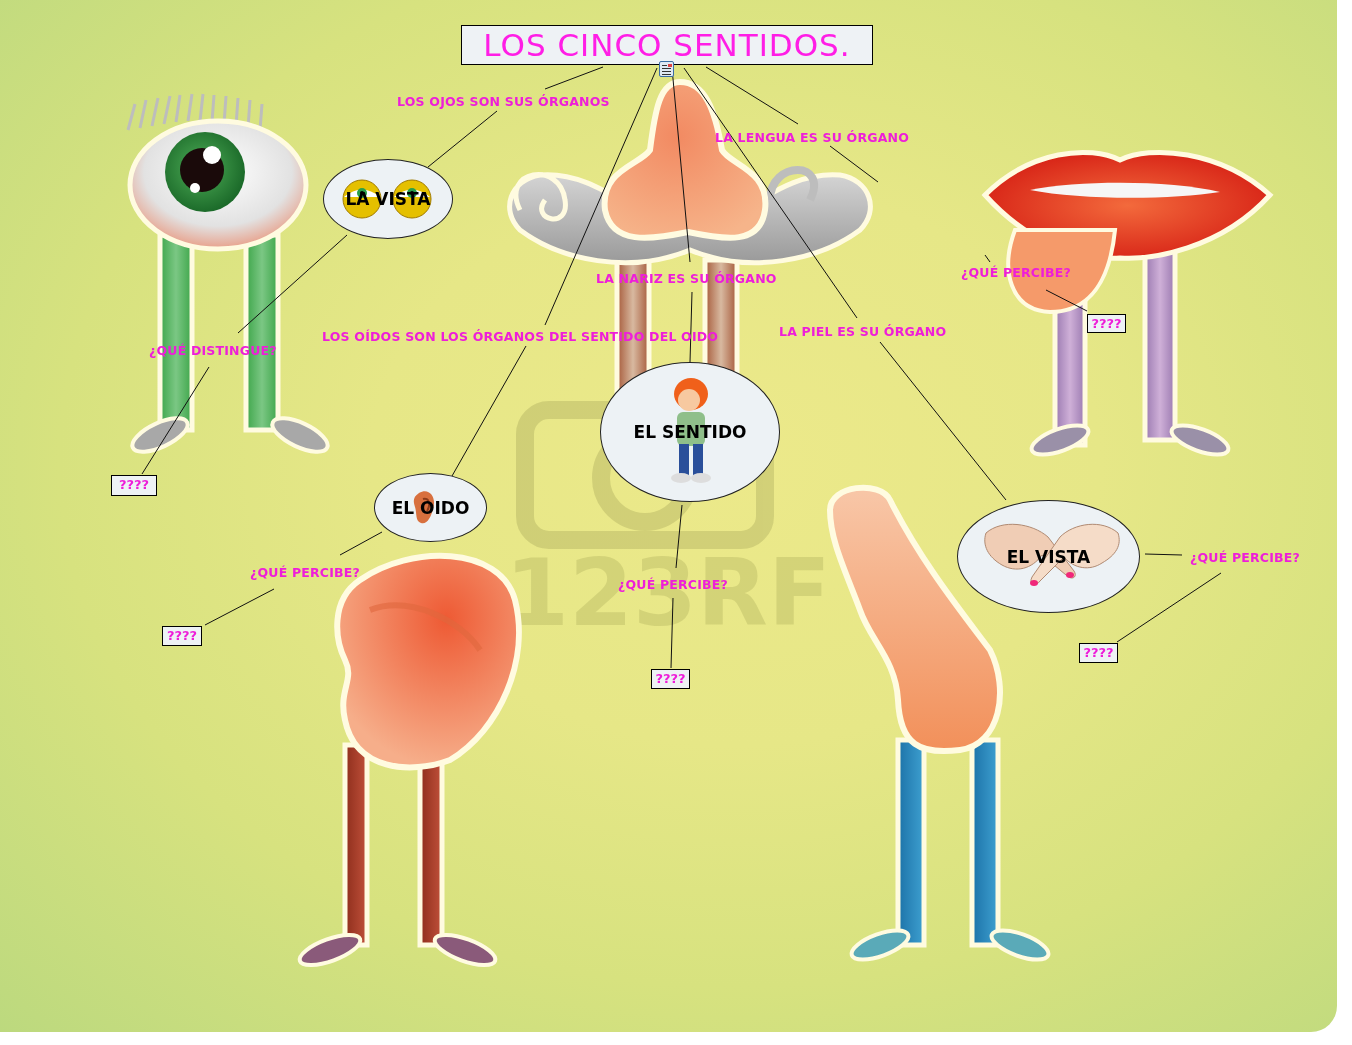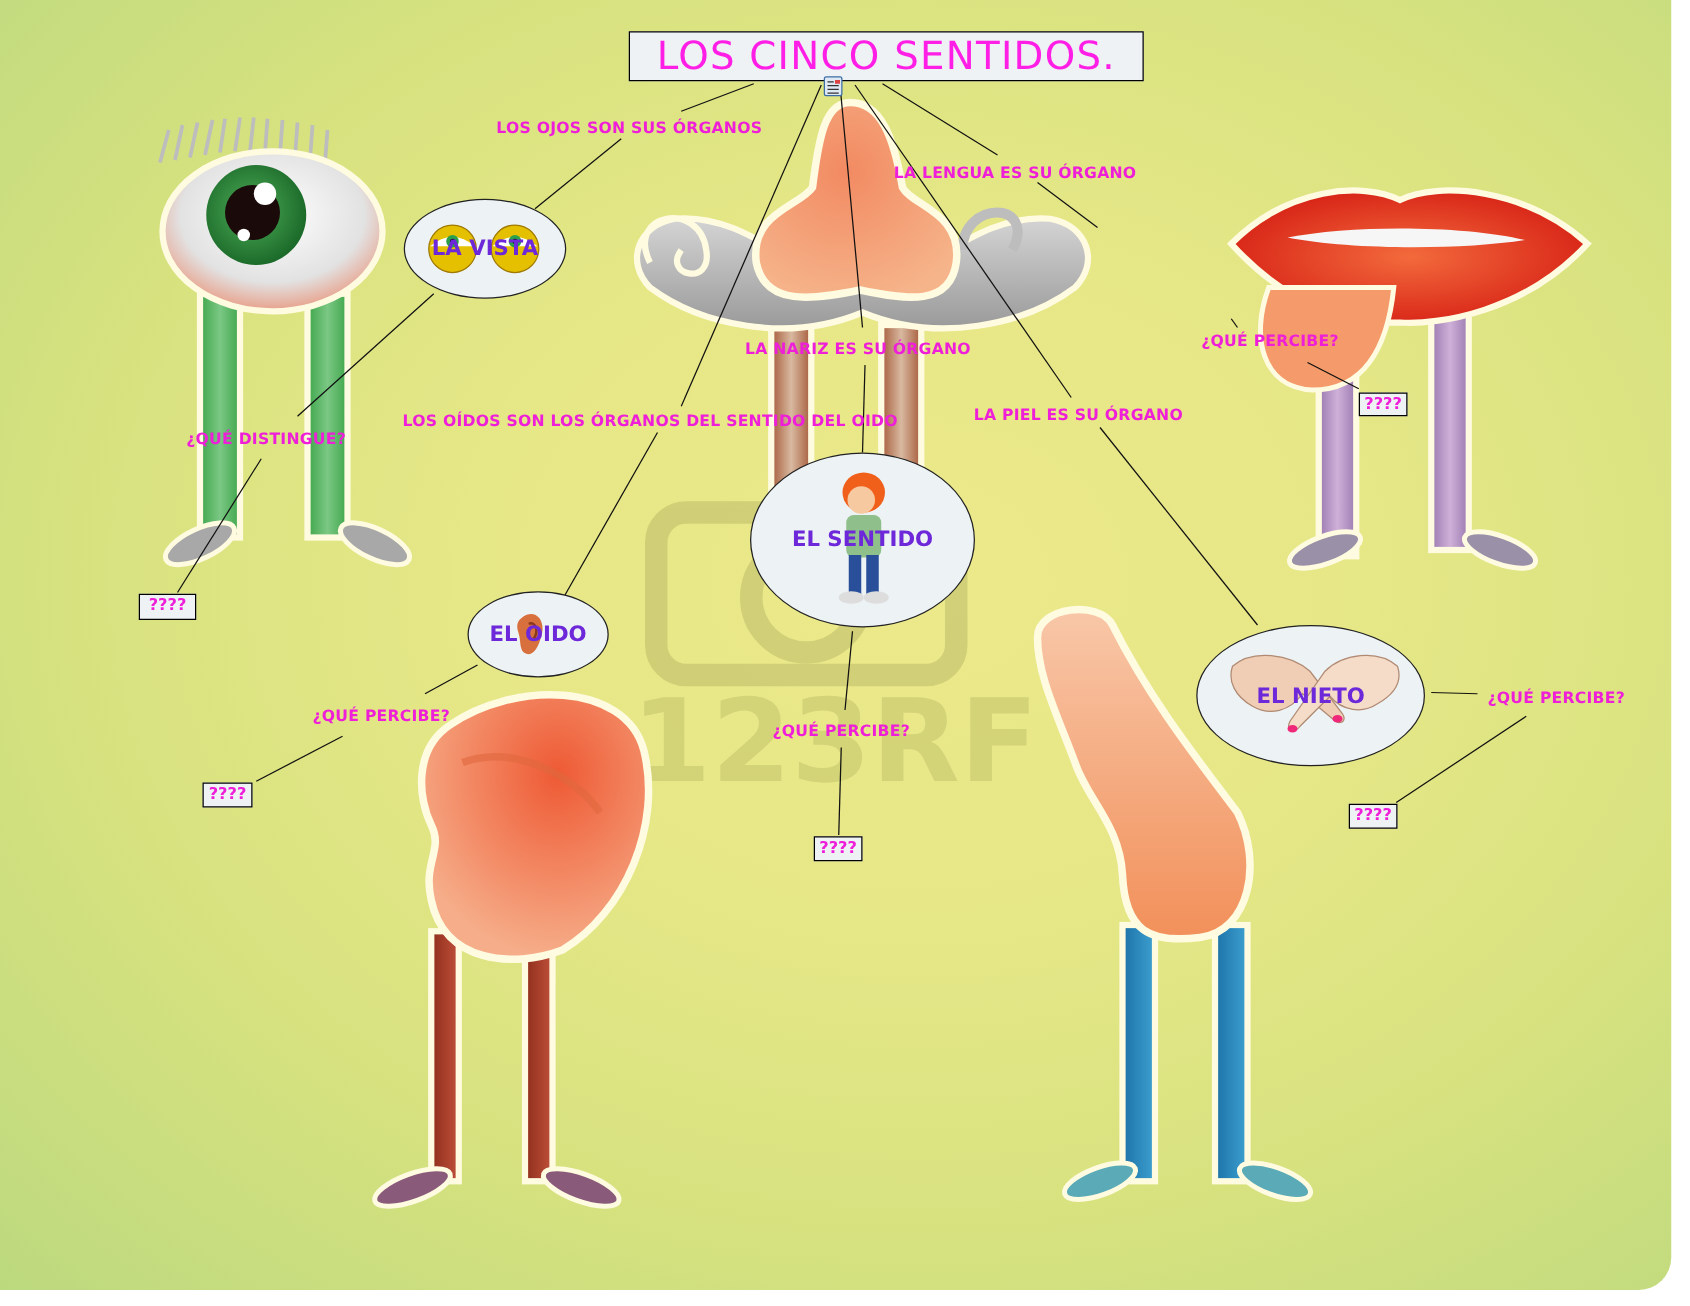--- a/index.html
+++ b/index.html
@@ -3,25 +3,25 @@
 <meta charset="utf-8">
 <style>
   html, body { margin:0; padding:0; }
   body { width:1352px; height:1045px; position:relative; overflow:hidden; background:#ffffff; font-family:"DejaVu Sans", sans-serif; }
   .canvas { position:absolute; left:0; top:0; width:1337px; height:1032px; border-radius:0 0 26px 0;
     background: radial-gradient(ellipse at 55% 45%, #ece98a 0%, #e6e787 35%, #d7e27f 65%, #bcd97e 100%); overflow:hidden; }
   .art { position:absolute; left:0; top:0; }
   .box { position:absolute; background:#eef2f5; border:1px solid #000; box-sizing:border-box; display:flex; align-items:center; justify-content:center; }
   .author { left:76px; top:31px; width:245px; height:49px; }
   .author span { color:#f59ac6; font-style:italic; font-weight:bold; text-decoration:underline; font-size:17px; font-family:"DejaVu Sans", sans-serif; }
-  .title { left:461px; top:25px; width:412px; height:40px;margin-left:42px; }
+  .title { left:461px; top:25px; width:412px; height:40px; }
   .title span { color:#ff1ee6; font-size:31px; font-family:"DejaVu Sans", sans-serif; letter-spacing:1px; }
   .lbl { position:absolute; color:#ee1ed9; font-size:12.5px; font-weight:bold; white-space:nowrap; font-family:"DejaVu Sans", sans-serif; letter-spacing:0.2px; }
   .node { position:absolute; border:1px solid #222; border-radius:50%; background:#edf2f5; box-sizing:border-box; }
-  .node-label { position:absolute; color:#6d28d9; font-size:17px; font-weight:bold; white-space:nowrap; font-family:"DejaVu Sans", sans-serif; transform:translate(-50%,-50%); }
+  .node-label { position:absolute; color:#000000; font-size:17px; font-weight:bold; white-space:nowrap; font-family:"DejaVu Sans", sans-serif; transform:translate(-50%,-50%); }
   .q { position:absolute; background:#eef2f5; border:1px solid #000; box-sizing:border-box; color:#ee1ed9; font-size:13px; font-weight:bold; text-align:center; line-height:18px; font-family:"DejaVu Sans", sans-serif; }
   .doc-icon { position:absolute; left:659px; top:61px; width:15px; height:16px; border:1px solid #3a6ea5; background:#dfe9f4; box-sizing:border-box; border-radius:2px; }
 </style>
 </head>
 <body>
 
 <div class="canvas">
 
   <svg class="art" width="1337" height="1032" viewBox="0 0 1337 1032">
     <defs>
@@ -215,21 +215,21 @@
     <div class="node-label" style="left:50%;top:50%;">EL OIDO</div>
   </div>
 
   <div class="node" style="left:957px;top:500px;width:183px;height:113px;">
     <svg style="position:absolute;left:24px;top:18px;" width="140" height="74" viewBox="0 0 140 74">
       <path d="M4 14 C20 0 50 4 66 18 L92 52 C96 58 90 62 84 56 L60 36 C50 50 34 54 20 46 C6 38 0 26 4 14 Z" fill="#f0cdb5" stroke="#b08a72"></path>
       <path d="M136 14 C120 0 92 4 78 18 L50 58 C46 66 54 68 58 62 L82 38 C92 50 108 52 120 44 C134 36 140 26 136 14 Z" fill="#f5dcc8" stroke="#b08a72"></path>
       <ellipse cx="88" cy="56" rx="4" ry="3" fill="#f0287a"></ellipse>
         <ellipse cx="52" cy="64" rx="4" ry="3" fill="#f0287a"></ellipse>
     </svg>
-    <div class="node-label" style="left:50%;top:50%;">EL NIETO</div>
+    <div class="node-label" style="left:50%;top:50%;">EL VISTA</div>
   </div>
 
   <div class="lbl" style="left:149px;top:343px;">¿QUÉ DISTINGUE?</div>
   <div class="lbl" style="left:961px;top:265px;">¿QUÉ PERCIBE?</div>
   <div class="lbl" style="left:618px;top:577px;">¿QUÉ PERCIBE?</div>
   <div class="lbl" style="left:250px;top:565px;">¿QUÉ PERCIBE?</div>
   <div class="lbl" style="left:1190px;top:550px;">¿QUÉ PERCIBE?</div>
 
   <div class="q" style="left:111px;top:475px;width:46px;height:21px;">????</div>
   <div class="q" style="left:1087px;top:314px;width:39px;height:19px;">????</div>

